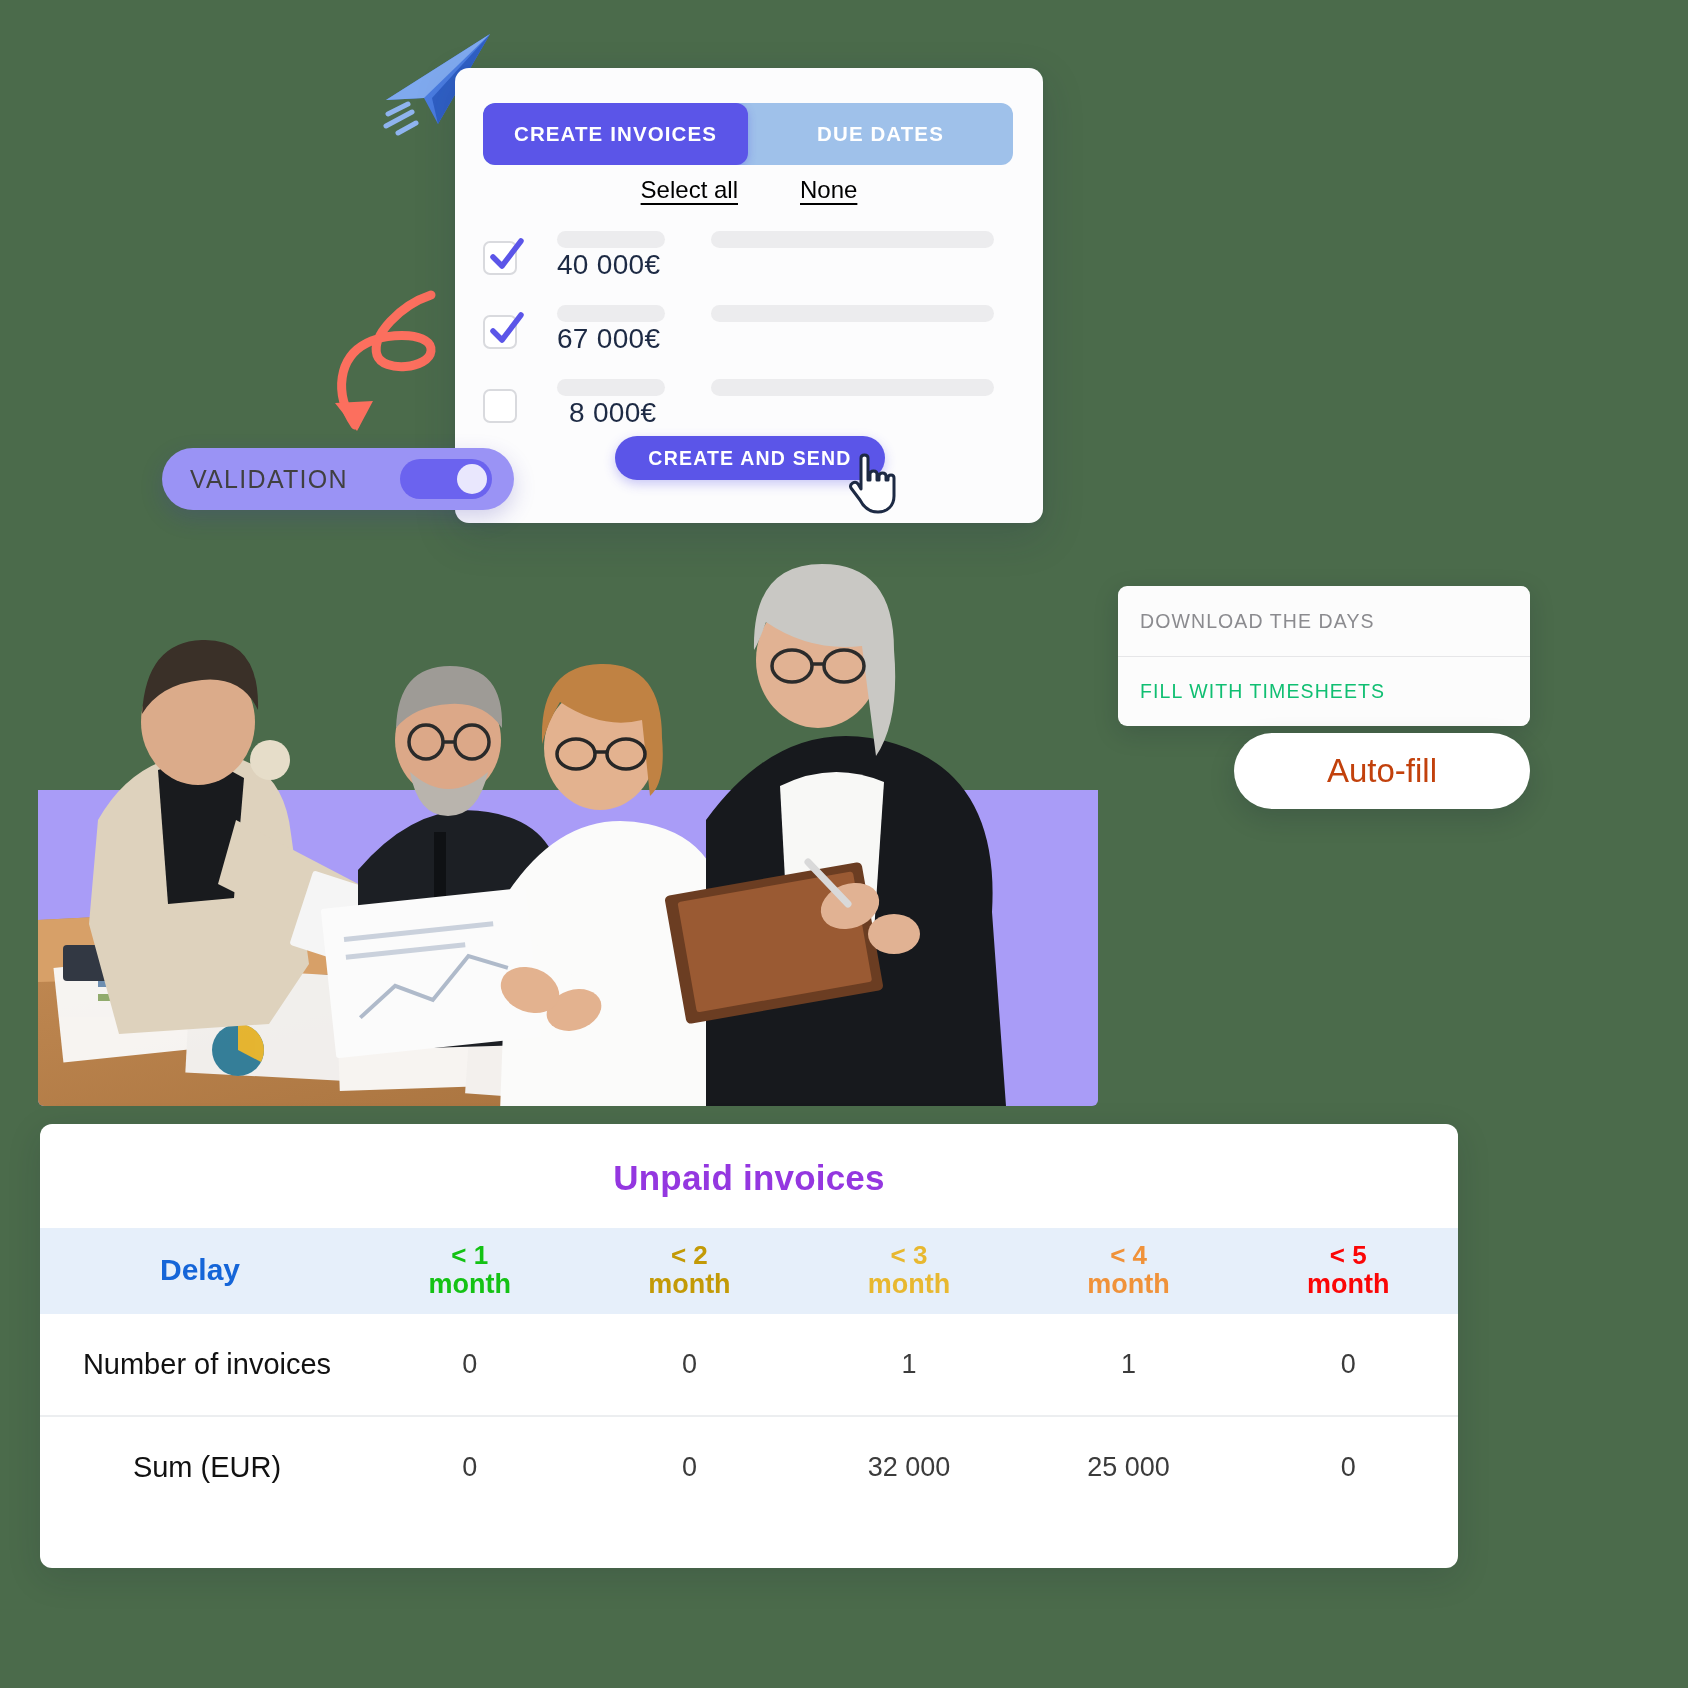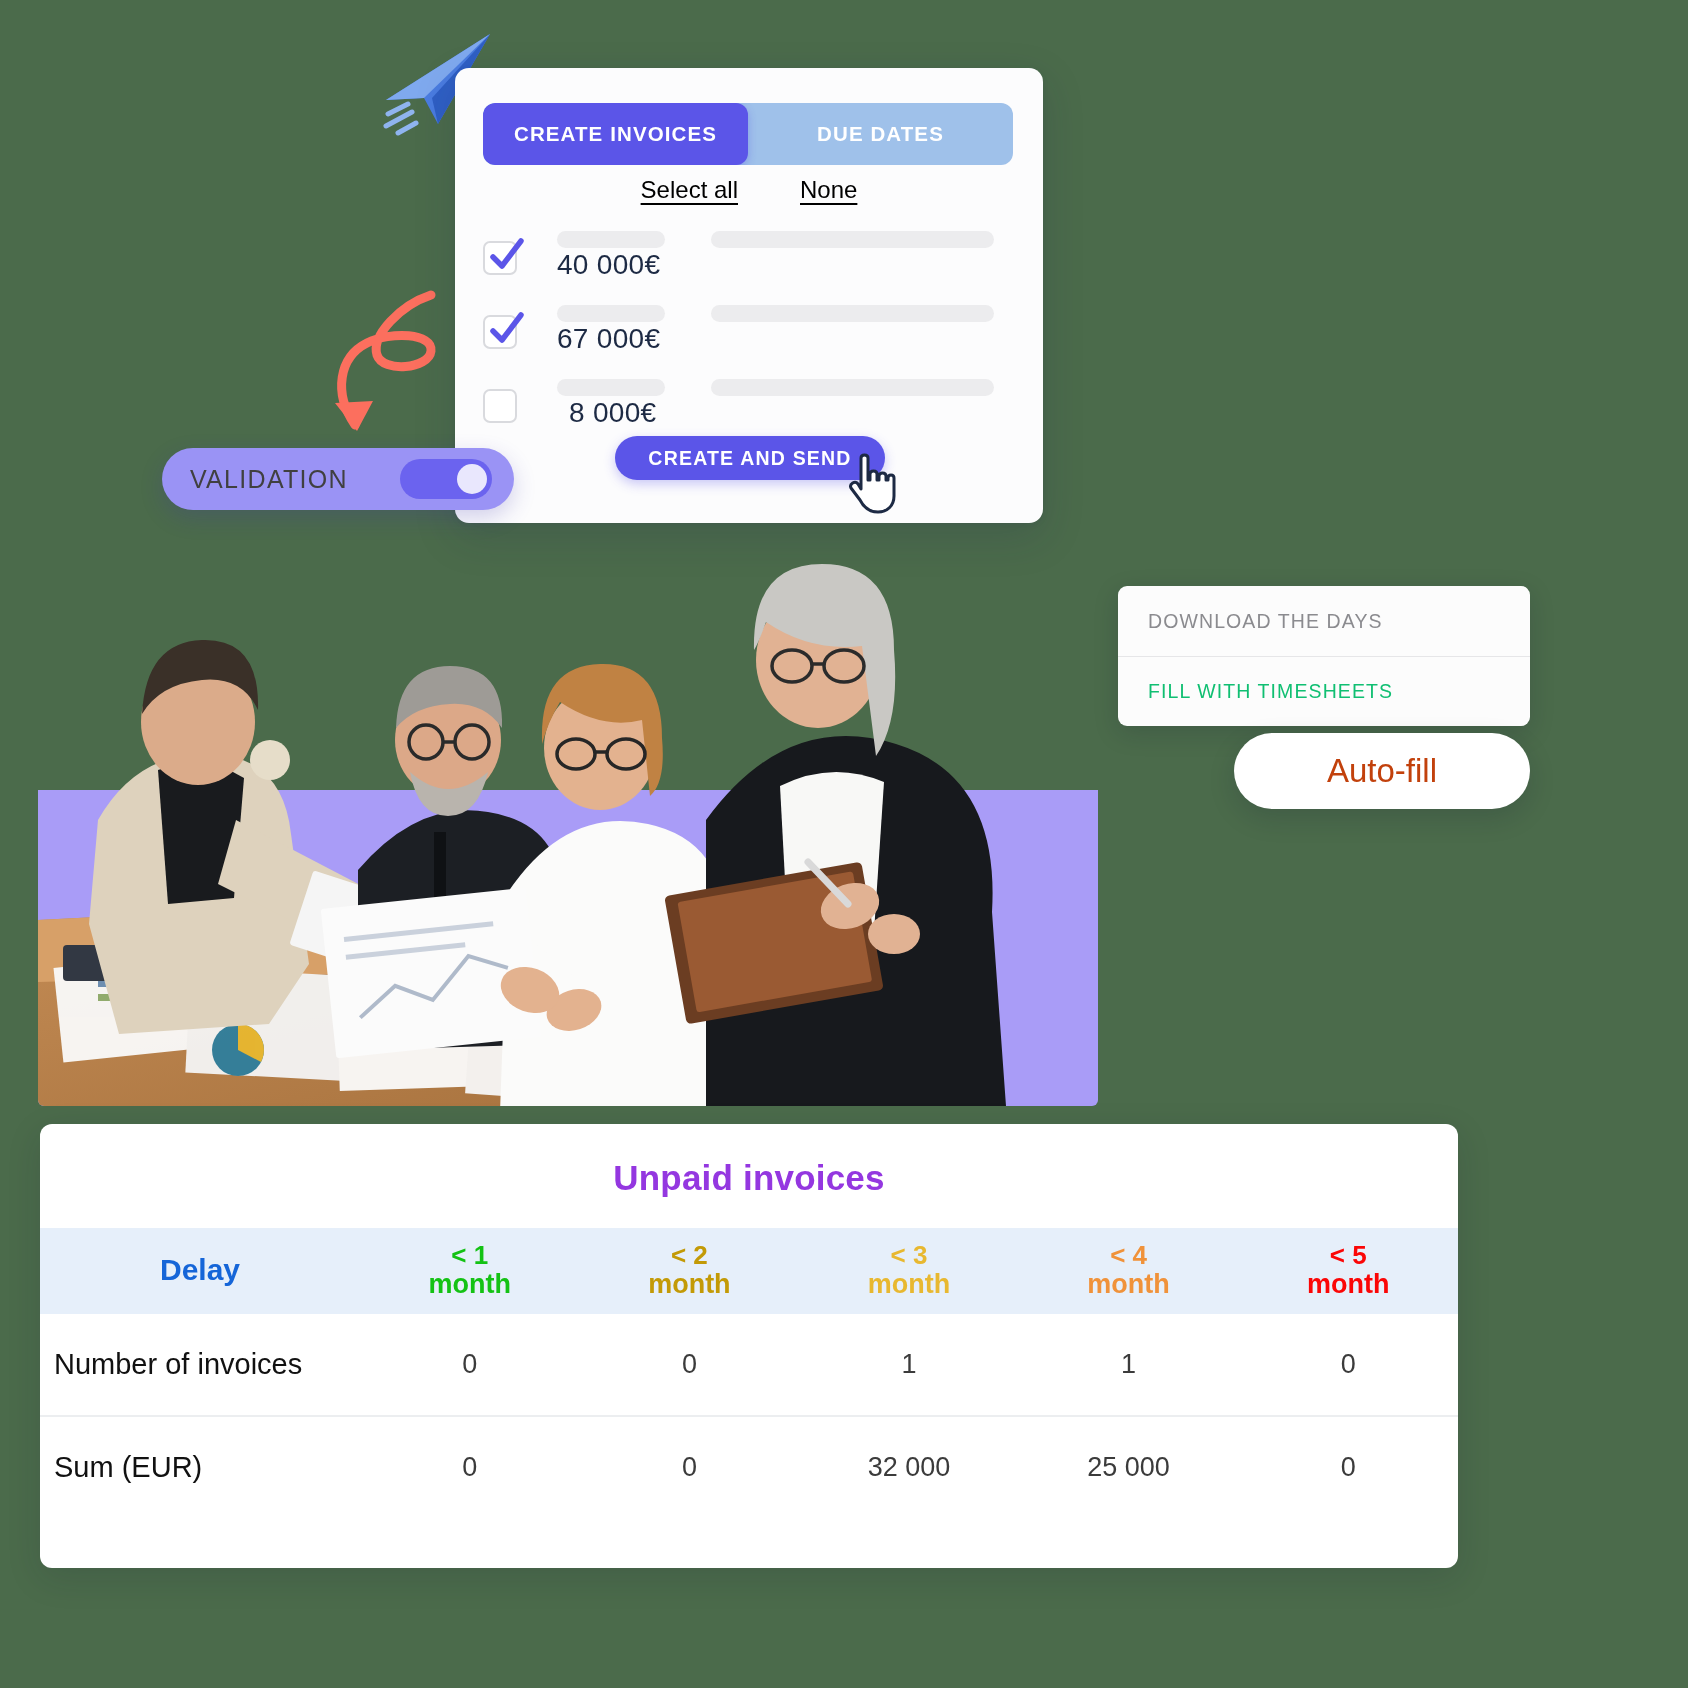--- a/index.html
+++ b/index.html
@@ -97,21 +97,21 @@
     border-radius: 6px; overflow: hidden;
   }
 
   
   .panel-days {
     position: absolute; left: 1118px; top: 586px; width: 412px; height: 140px;
     background: #fcfcfc; border-radius: 9px;
     box-shadow: 0 7px 24px rgba(20,25,50,.17);
   }
   .panel-days .item {
-    height: 70px; display: flex; align-items: center; padding-left: 30px;
+    height: 70px; display: flex; align-items: center; padding-left: 22px;
     font-size: 19.5px; letter-spacing: 1.1px; font-weight: 400;
   }
   .panel-days .item.first { color: #8b8b8f; }
   .panel-days .item.second { color: #10bf72; border-top: 1px solid #e6e6e8; }
   .btn-autofill {
     position: absolute; left: 1234px; top: 733px; width: 296px; height: 76px;
     background: #ffffff; border-radius: 38px; border: none;
     display: flex; align-items: center; justify-content: center;
     font-size: 33px; color: #c2410c; font-family: "Liberation Sans", sans-serif;
     box-shadow: 0 9px 26px rgba(20,25,50,.17); cursor: pointer;
@@ -134,21 +134,21 @@
     text-align: center; vertical-align: middle;
   }
   thead th.first-col { text-align: center; color: #1565d8; font-size: 30px; width: 320px; }
   thead th .lt { display: block; font-size: 26px; }
   tbody td {
     padding: 34px 0; font-size: 27px; color: #3b3b3b; text-align: center;
     border-bottom: 2px solid #eceef0; font-weight: 400;
   }
   tbody tr:last-child td { border-bottom: none; }
   tbody td.rowlabel {
-    text-align: left; padding-left: 14px; color: #111; font-size: 29px;
+    text-align: center; padding-left: 14px; color: #111; font-size: 29px;
   }
 </style>
 </head>
 <body>
 
 <div id="stage">
 
   <div class="plane">
     <svg viewBox="0 0 130 110" width="130" height="110">
       <path d="M6 72 L110 6 L58 96 L44 70 Z" fill="#4a7ce0"></path>

